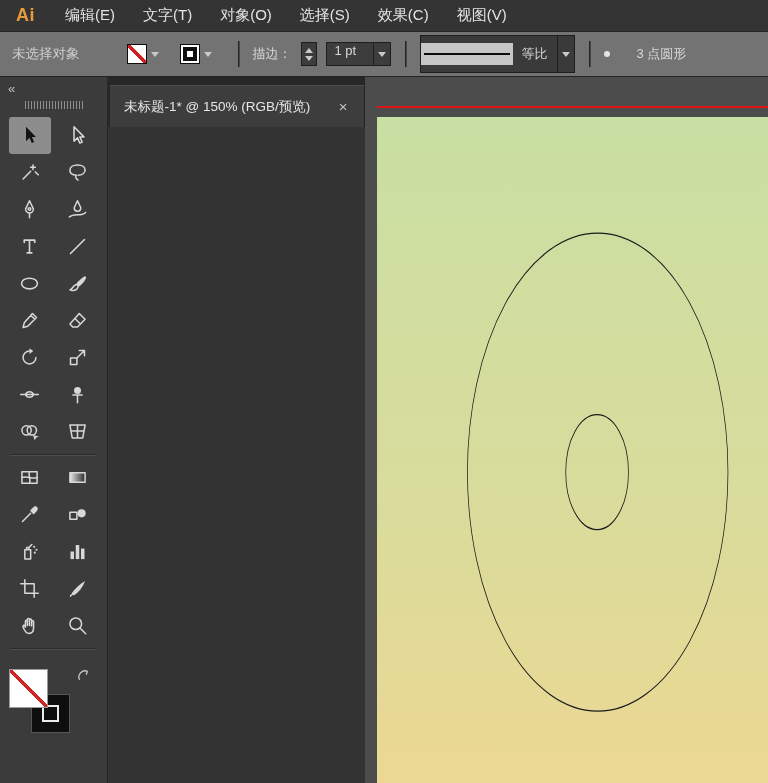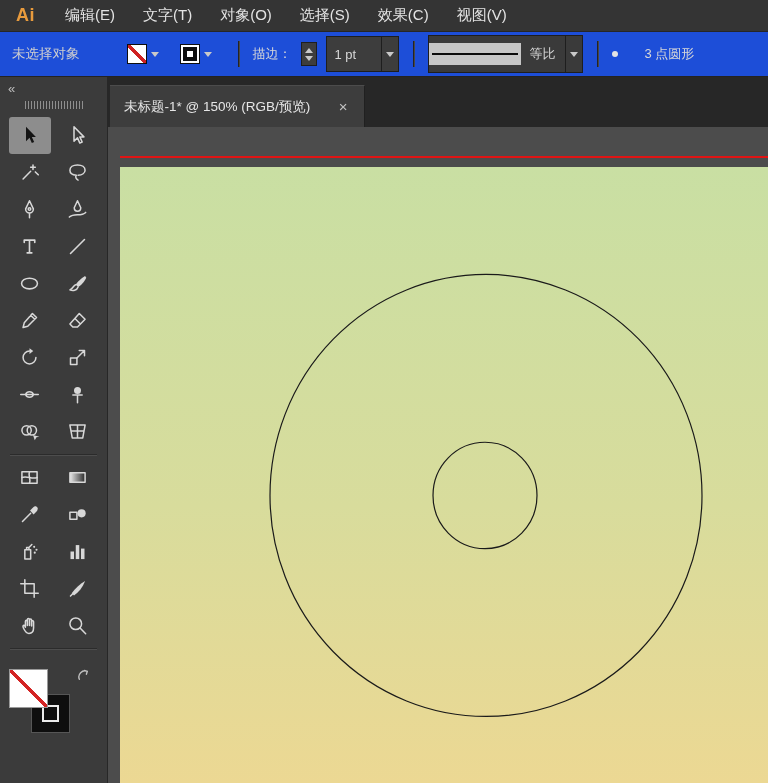--- a/index.html
+++ b/index.html
@@ -13,36 +13,36 @@
   .app { width:100%; height:100%; display:flex; flex-direction:column; }
 
   
   .menu-bar { height:32px; flex:0 0 auto; background:#343434; border-bottom:1px solid #262626;
               display:flex; align-items:center; padding:0 8px; }
   .logo { color:#e89b3d; font-weight:bold; font-size:18px; margin:0 16px 0 8px; letter-spacing:.5px; }
   .menu-items { display:flex; align-items:center; }
   .menu-item { color:#e3e3e3; font-size:15px; padding:7px 14px; white-space:nowrap; cursor:default; }
 
   
-  .control-bar { height:45px; flex:0 0 auto; background:#1d4ed8; border-bottom:1px solid #232323;
+  .control-bar { height:45px; flex:0 0 auto; background:#737373; border-bottom:1px solid #232323;
                  display:flex; align-items:center; padding:0 12px; gap:9px; font-size:13px; white-space:nowrap; overflow:hidden; }
   .status { color:#cfcfcf; margin-right:38px; font-size:13.5px; }
   .swatch-ctrl { display:flex; align-items:center; gap:4px; margin-right:12px; }
   .mini-none { width:20px; height:20px; background:#fff; border:1px solid #0e0e0e;
                background-image:linear-gradient(45deg, transparent 43%, #cf2121 43%, #cf2121 57%, transparent 57%); }
   .mini-stroke { width:20px; height:20px; background:#fff; border:1px solid #0e0e0e; position:relative; }
   .mini-stroke::after { content:""; position:absolute; inset:2px; border:4px solid #0e0e0e; }
   .chev { width:0; height:0; border-left:4px solid transparent; border-right:4px solid transparent; border-top:5px solid #c9c9c9; }
   .vsep { width:1px; height:26px; background:#242424; box-shadow:1px 0 0 #484848; margin:0 5px; flex:0 0 auto; }
   .stroke-label { color:#d8d8d8; }
   .stepper { display:flex; flex-direction:column; gap:3px; align-items:center; justify-content:center;
              width:16px; height:24px; border:1px solid #1e1e1e; background:#3d3d3d; }
   .step-up { width:0; height:0; border-left:4px solid transparent; border-right:4px solid transparent; border-bottom:5px solid #c9c9c9; }
   .step-down { width:0; height:0; border-left:4px solid transparent; border-right:4px solid transparent; border-top:5px solid #c9c9c9; }
-  .field { display:flex; align-items:center; height:36px; border:1px solid #1e1e1e; background:#3d3d3d;gap:8px; }
+  .field { display:flex; height:24px; border:1px solid #1e1e1e; background:#3d3d3d; }
   .field .val { padding:0 8px; min-width:46px; }
   .chev-box { width:17px; height:100%; display:flex; align-items:center; justify-content:center; border-left:1px solid #1e1e1e; }
   .profile { display:flex; align-items:center; height:38px; border:1px solid #1e1e1e; background:#3a3a3a; }
   .profile .preview { width:92px; height:22px; background:#c6c6c6; position:relative; }
   .profile .preview::after { content:""; position:absolute; left:3px; right:3px; top:50%; height:2px; margin-top:-1px; background:#0b0b0b; }
   .profile .plabel { padding:0 9px; }
   .brush { display:flex; align-items:center; gap:27px; }
   .brush-dot { width:6px; height:6px; border-radius:50%; background:#e4e4e4; flex:0 0 auto; }
 
   
@@ -64,21 +64,21 @@
   .fill-big { position:absolute; left:9px; top:4px; width:39px; height:39px; z-index:2;
               background:#fff; border:1px solid #9a9a9a;
               background-image:linear-gradient(45deg, transparent 46%, #d32424 46%, #d32424 54%, transparent 54%); }
   .stroke-big { position:absolute; left:31px; top:29px; width:39px; height:39px; z-index:1;
                 background:#0e0e0e; border:1px solid #565656; }
   .stroke-big::after { content:""; position:absolute; inset:10px; border:2px solid #ececec; }
   .swap { position:absolute; left:77px; top:4px; width:15px; height:15px; color:#bfbfbf; }
   .swap svg { width:100%; height:100%; stroke:currentColor; fill:none; stroke-width:1.5; stroke-linecap:round; }
 
   
-  .workspace { flex:1; display:flex; flex-direction:column; min-width:0; }
+  .workspace { flex:1; display:flex; min-width:0; }
   .tab-bar { height:50px; flex:0 0 auto; background:#272727; display:flex; align-items:flex-end; padding-left:2px; }
   .tab { height:42px; background:#3d3d3d; border-top:1px solid #4c4c4c; border-right:1px solid #202020;
          display:flex; align-items:center; gap:26px; padding:0 14px; color:#e6e6e6; font-size:13.5px; }
   .tab-close { color:#c3c3c3; font-size:15px; width:14px; text-align:center; cursor:pointer; }
   .canvas-area { flex:1; position:relative; background:#4c4c4c; overflow:hidden; }
   .red-line { position:absolute; left:12px; right:0; top:29px; height:2px; background:#e01414; }
   .artboard { position:absolute; left:12px; top:40px; right:0; bottom:0; }
   .artboard svg { width:100%; height:100%; display:block; }
 </style>
 </head>

